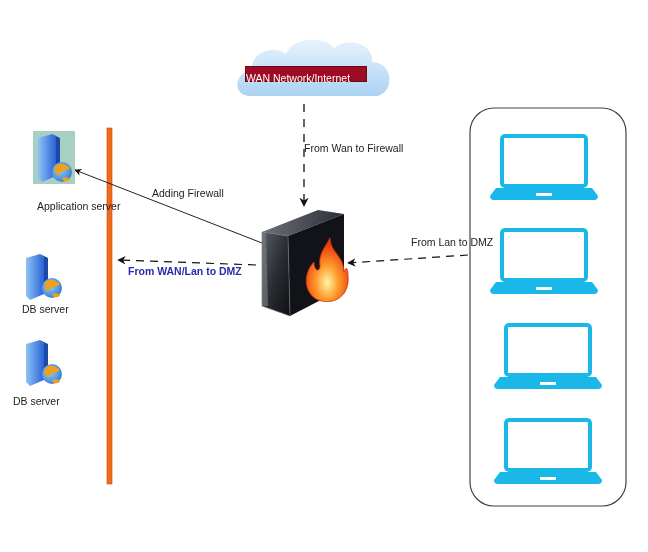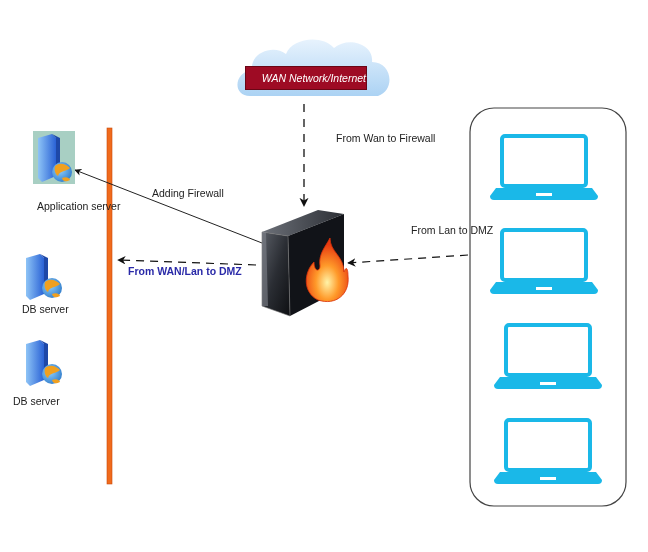--- a/index.html
+++ b/index.html
@@ -1,23 +1,23 @@
 <!DOCTYPE html>
 <html><head>
   <meta charset="utf-8">
   <style>
     html, body { margin: 0; padding: 0; background: #ffffff; }
     body { width: 648px; height: 552px; position: relative; overflow: hidden;
            font-family: "Liberation Sans", sans-serif; }
     #canvas { position: absolute; left: 0; top: 0; }
     .lbl { position: absolute; font-size: 10.5px; color: #222; white-space: nowrap; }
     .lbl.blue { color: #2a2aa8; font-weight: bold; }
-    .wan-box { position: absolute; left: 245px; top: 66px; width: 122px; height: 24px;
+    .wan-box { position: absolute; left: 245px; top: 66px; width: 122px; height: 16px;
                background: #9e0b24; border: 1px solid #6a0616; color: #fff;
-               font-size: 10.5px; line-height: 22px; text-align: right; box-sizing: border-box; font-style: italic; }
+               font-size: 10.5px; line-height: 22px; text-align: left; box-sizing: border-box; }
   </style>
 </head>
 <body>
 
 <svg id="canvas" width="648" height="552" viewBox="0 0 648 552">
   <defs>
     <linearGradient id="cloudGrad" x1="0" y1="0" x2="0" y2="1">
       <stop offset="0" stop-color="#e6f2fd"></stop>
       <stop offset="1" stop-color="#a7d0f3"></stop>
     </linearGradient>
@@ -116,19 +116,19 @@
       </g>
       <g>
         <rect x="506" y="420" width="84" height="50" rx="3" fill="none" stroke="#1ab8e8" stroke-width="4"></rect>
         <path d="M500,472 L596,472 L602,480 Q602,484 598,484 L498,484 Q494,484 494,480 Z" fill="#1ab8e8"></path>
         <rect x="540" y="477" width="16" height="3" fill="#ffffff"></rect>
       </g>
     </g>
 </svg>
 
 <div class="wan-box">WAN Network/Internet</div>
-<div class="lbl" style="left:304px; top:132px;margin-left:32px;">From Wan to Firewall</div>
+<div class="lbl" style="left:304px; top:142px;">From Wan to Firewall</div>
 <div class="lbl" style="left:152px; top:187px;">Adding Firewall</div>
 <div class="lbl blue" style="left:128px; top:265px;">From WAN/Lan to DMZ</div>
-<div class="lbl" style="left:371px; top:224px;padding-left:40px;">From Lan to DMZ</div>
+<div class="lbl" style="left:371px; top:236px;padding-left:40px;">From Lan to DMZ</div>
 <div class="lbl" style="left:37px; top:200px;">Application server</div>
 <div class="lbl" style="left:22px; top:303px;">DB server</div>
 <div class="lbl" style="left:13px; top:395px;">DB server</div>
 
 </body></html>

